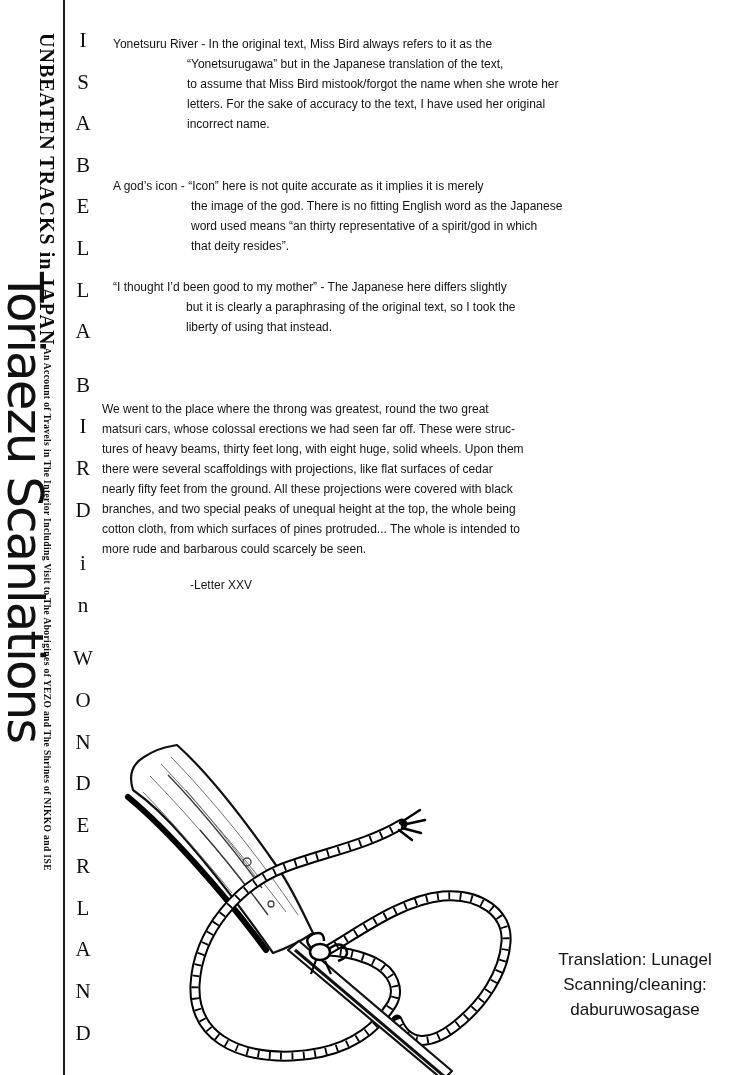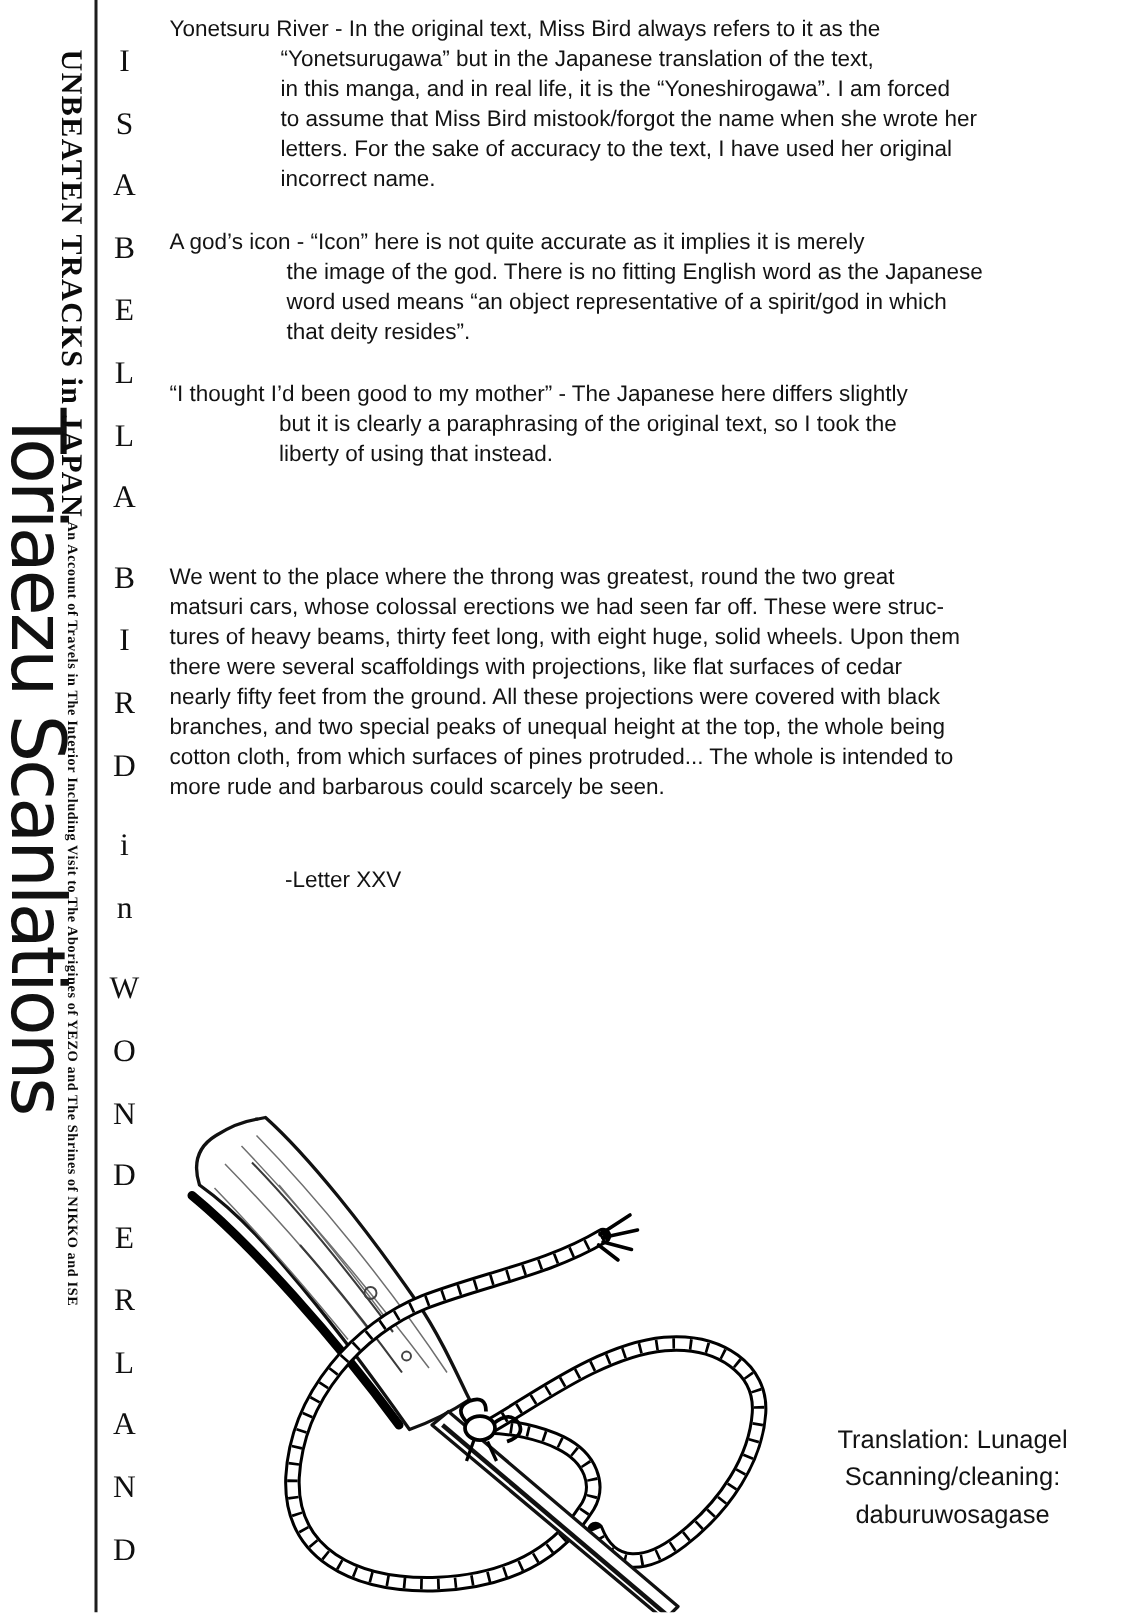--- a/index.html
+++ b/index.html
@@ -32,29 +32,29 @@
     position:absolute;left:65px;top:30px;width:36px;height:1014px;z-index:2;
     display:flex;flex-direction:column;justify-content:space-between;align-items:center;
     font-family:"Liberation Serif",serif;font-size:21px;color:#101010;
   }
   .spine .ch{flex:0 0 auto;line-height:1;}
   .spine .wgap{margin-top:12px;}
   
   .comic{
     position:absolute;z-index:3;white-space:nowrap;
     font-family:"Liberation Sans",sans-serif;
-    font-size:15px;line-height:20px;color:#131313;
+    font-size:12px;line-height:20px;color:#131313;margin-top:24px;
   }
   .ln{height:20px;}
   .hang .ln:not(:first-child){margin-left:var(--hang,75px);}
   .note-1{left:113px;top:10px;--hang:74px;}
   .note-2{left:113px;top:152px;--hang:78px;}
   .note-3{left:113px;top:253px;--hang:73px;}
-  .quote{left:113px;top:375px;}
-  .attribution{left:190px;top:577px;}
+  .quote{left:102px;top:375px;}
+  .attribution{left:190px;top:551px;}
   .credits{
     position:absolute;left:505px;top:947px;width:260px;z-index:3;
     text-align:center;font-size:17px;line-height:25px;
     font-family:"Liberation Sans",sans-serif;color:#131313;
   }
   .credits .ln{height:25px;}
   
   .art{position:absolute;left:60px;top:725px;z-index:2;}
 </style>
 </head>
@@ -91,30 +91,29 @@
     <div class="ch">R</div>
     <div class="ch">L</div>
     <div class="ch">A</div>
     <div class="ch">N</div>
     <div class="ch">D</div>
   </div>
 
 <div class="comic hang note-1">
     <div class="ln">Yonetsuru River - In the original text, Miss Bird always refers to it as the</div>
     <div class="ln">“Yonetsurugawa” but in the Japanese translation of the text,</div>
-    <div class="ln">in this manga, and in real life, it is the “Yoneshirogawa”. I am forced</div>
     <div class="ln">to assume that Miss Bird mistook/forgot the name when she wrote her</div>
     <div class="ln">letters. For the sake of accuracy to the text, I have used her original</div>
     <div class="ln">incorrect name.</div>
   </div>
 
 <div class="comic hang note-2">
     <div class="ln">A god’s icon - “Icon” here is not quite accurate as it implies it is merely</div>
     <div class="ln">the image of the god. There is no fitting English word as the Japanese</div>
-    <div class="ln">word used means “an object representative of a spirit/god in which</div>
+    <div class="ln">word used means “an thirty representative of a spirit/god in which</div>
     <div class="ln">that deity resides”.</div>
   </div>
 
 <div class="comic hang note-3">
     <div class="ln">“I thought I’d been good to my mother” - The Japanese here differs slightly</div>
     <div class="ln">but it is clearly a paraphrasing of the original text, so I took the</div>
     <div class="ln">liberty of using that instead.</div>
   </div>
 
 <div class="comic quote">

